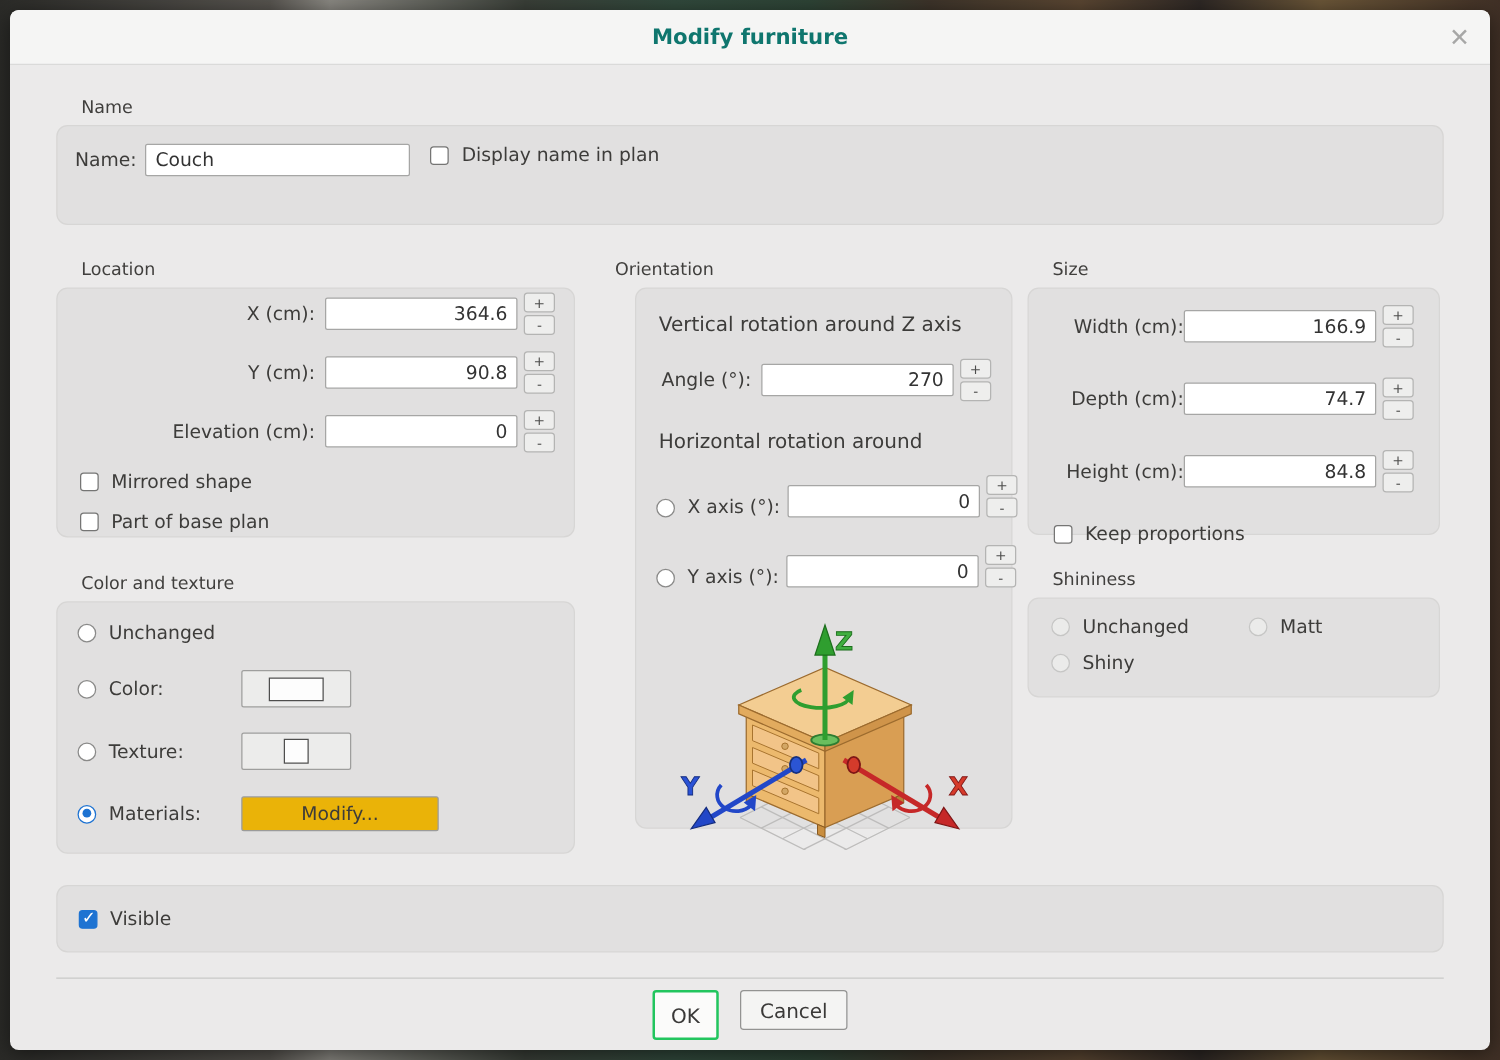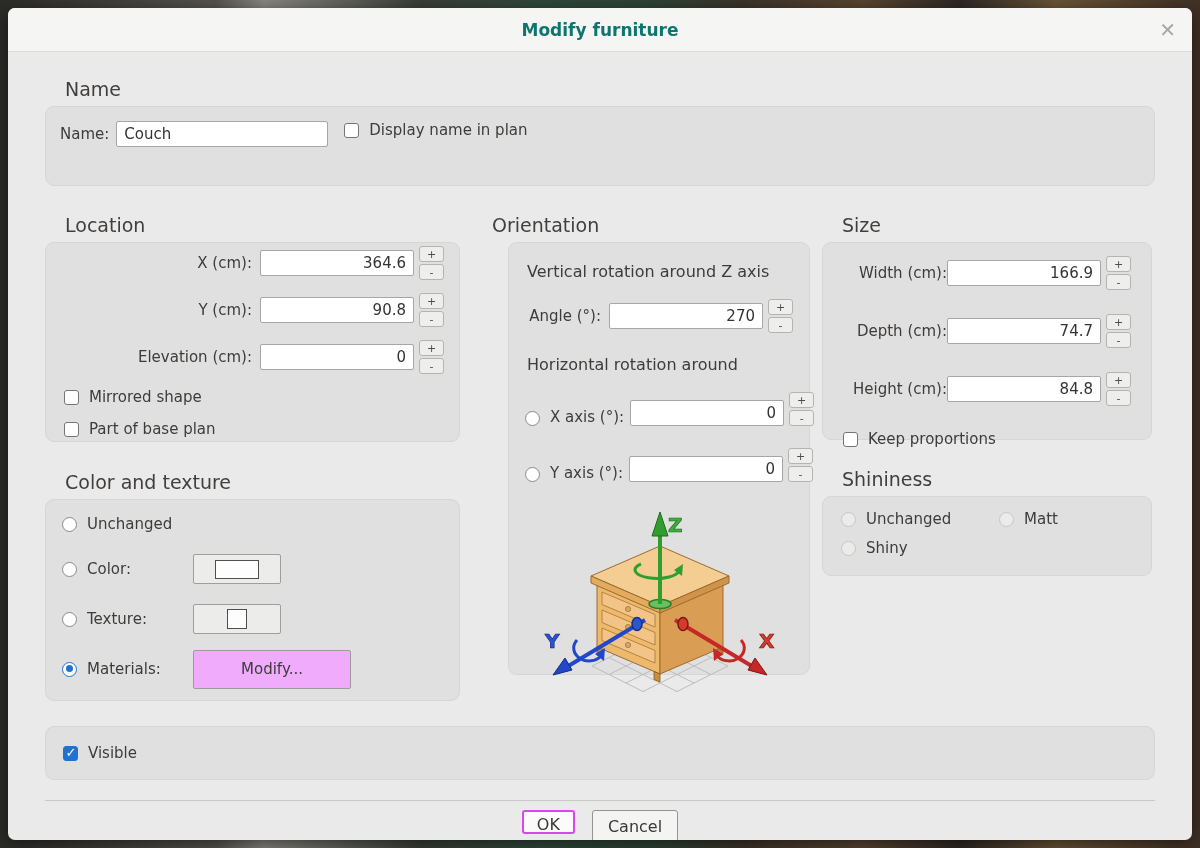--- a/index.html
+++ b/index.html
@@ -19,21 +19,21 @@
     height: 44px; background: #f5f5f4; border-bottom: 1px solid #dadad9;
     display: flex; align-items: center; justify-content: center; position: relative;
   }
   .title { font-size: 17px; font-weight: bold; color: #0f766e; }
   .close-x {
     position: absolute; right: 16px; top: 9px; font-size: 20px; font-weight: bold;
     color: #a7a7a6; cursor: pointer; line-height: 26px; background: none; border: none;
     font-family: "DejaVu Sans", sans-serif;
   }
   .body { padding: 26px 37px 0 37px; }
-  .sec-heading { font-size: 19px; color: #403f3d; margin: 0 0 6px 20px; }
+  .sec-heading { font-size: 14px; color: #403f3d; margin: 0 0 6px 20px; }
   .panel {
     background: #e1e0e0; border: 1px solid #d7d6d5; border-radius: 9px;
   }
   
   .name-panel { height: 80px; padding: 14px 14px 0 14px; display: flex; align-items: flex-start; }
   .name-row { display: flex; align-items: center; }
   .lbl { font-size: 15px; color: #3d3c3a; white-space: nowrap; }
   input[type="text"] {
     height: 26px; border: 1px solid #a6a6a5; border-radius: 2px; background: #ffffff;
     font-family: "DejaVu Sans", sans-serif; font-size: 15px; color: #333; padding: 0 7px; outline: none;
@@ -92,40 +92,40 @@
   .crow { display: flex; align-items: center; height: 30px; margin-bottom: 20px; }
   .crow .lbl { width: 106px; }
   .crow-first { height: 20px; }
   .swatch-btn {
     width: 88px; height: 30px; background: #ececeb; border: 1px solid #9e9e9d; border-radius: 2px;
     display: flex; align-items: center; justify-content: center; cursor: pointer; padding: 0;
   }
   .swatch-rect { width: 44px; height: 19px; background: #fdfdfd; border: 1.5px solid #4e4e4d; }
   .swatch-square { width: 20px; height: 20px; background: #fdfdfd; border: 1.5px solid #4e4e4d; }
   .modify-btn {
-    width: 158px; height: 39px; background: #f0abfc; border: 1px solid #9b9b9a; border-radius: 2px;
+    width: 158px; height: 28px; background: #eab308; border: 1px solid #9b9b9a; border-radius: 2px;
     font-family: "DejaVu Sans", sans-serif; font-size: 15px; color: #3d3c3a; cursor: pointer;
   }
   
   .sh-heading { margin-top: 28px; }
   .sh-panel { height: 80px; padding: 13px 14px 0 18px; }
   .sh-row { display: flex; align-items: center; margin-bottom: 11px; }
   .sh-item { display: flex; align-items: center; }
   .sh-item-first { width: 158px; }
   
   .visible-panel { height: 54px; margin-top: 25px; display: flex; align-items: center; padding-left: 17px; }
   
   .footer {
     margin-top: 20px; border-top: 1px solid #c9c9c8; padding-top: 9px;
     display: flex; justify-content: center; gap: 17px;
   }
   .btn {
     font-family: "DejaVu Sans", sans-serif; font-size: 16px; color: #3a3938; cursor: pointer;
   }
-  .ok-btn { background: #fbfbfa; border: 2px solid #d946ef; border-radius: 3px; padding: 3px 13px; height: 24px; }
+  .ok-btn { background: #fbfbfa; border: 2px solid #22c55e; border-radius: 3px; padding: 3px 13px; height: 40px; }
   .cancel-btn { background: #f4f4f3; border: 1px solid #939392; border-radius: 3px; padding: 3px 15px; height: 32px; }
   svg text { font-family: "DejaVu Sans", sans-serif; font-weight: bold; }
 </style>
 </head>
 <body>
 
 <div class="dialog">
   <div class="titlebar">
     <span class="title">Modify furniture</span>
     <button class="close-x">✕</button>

